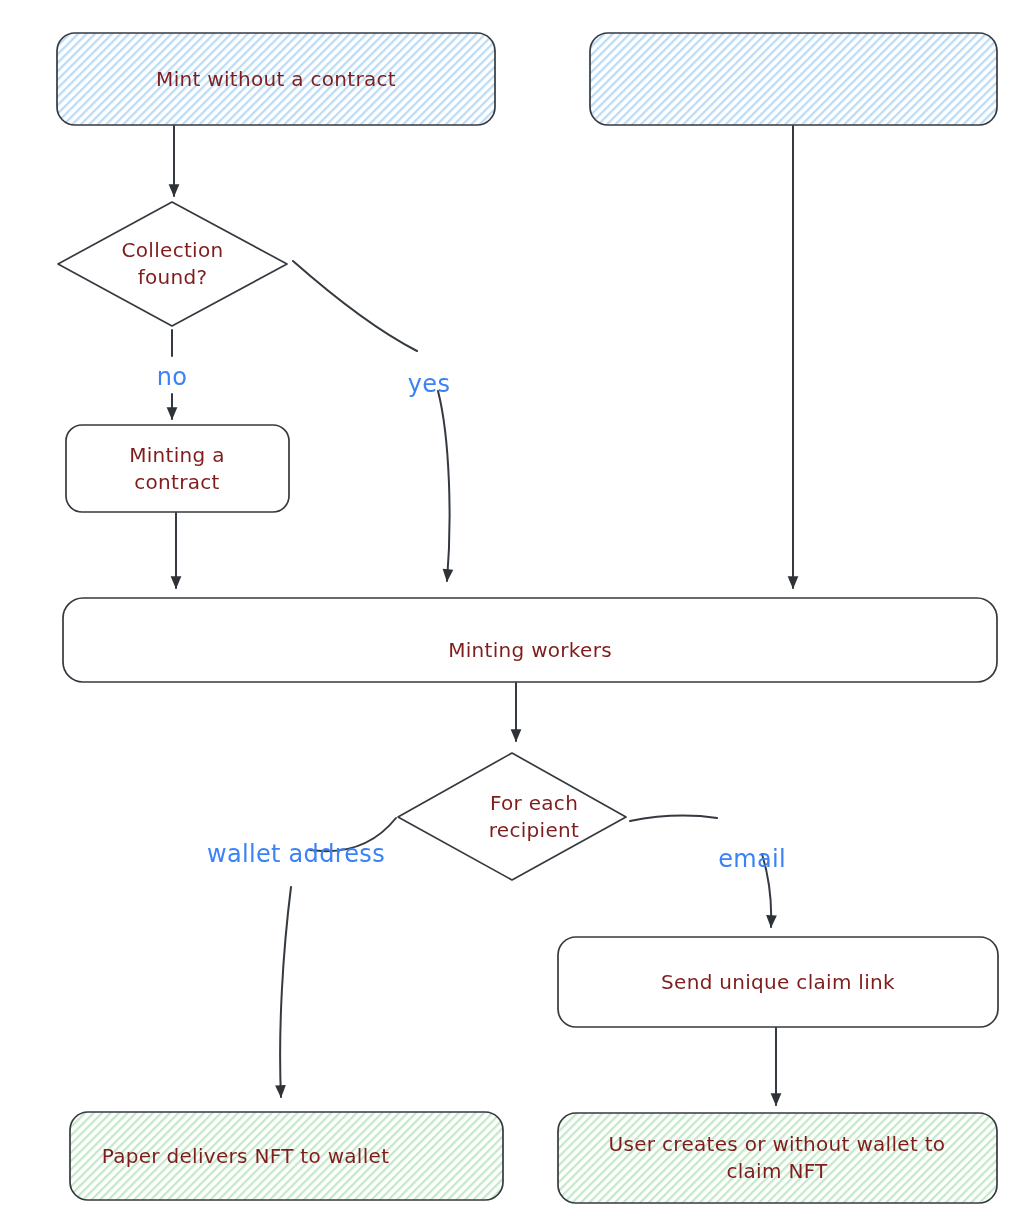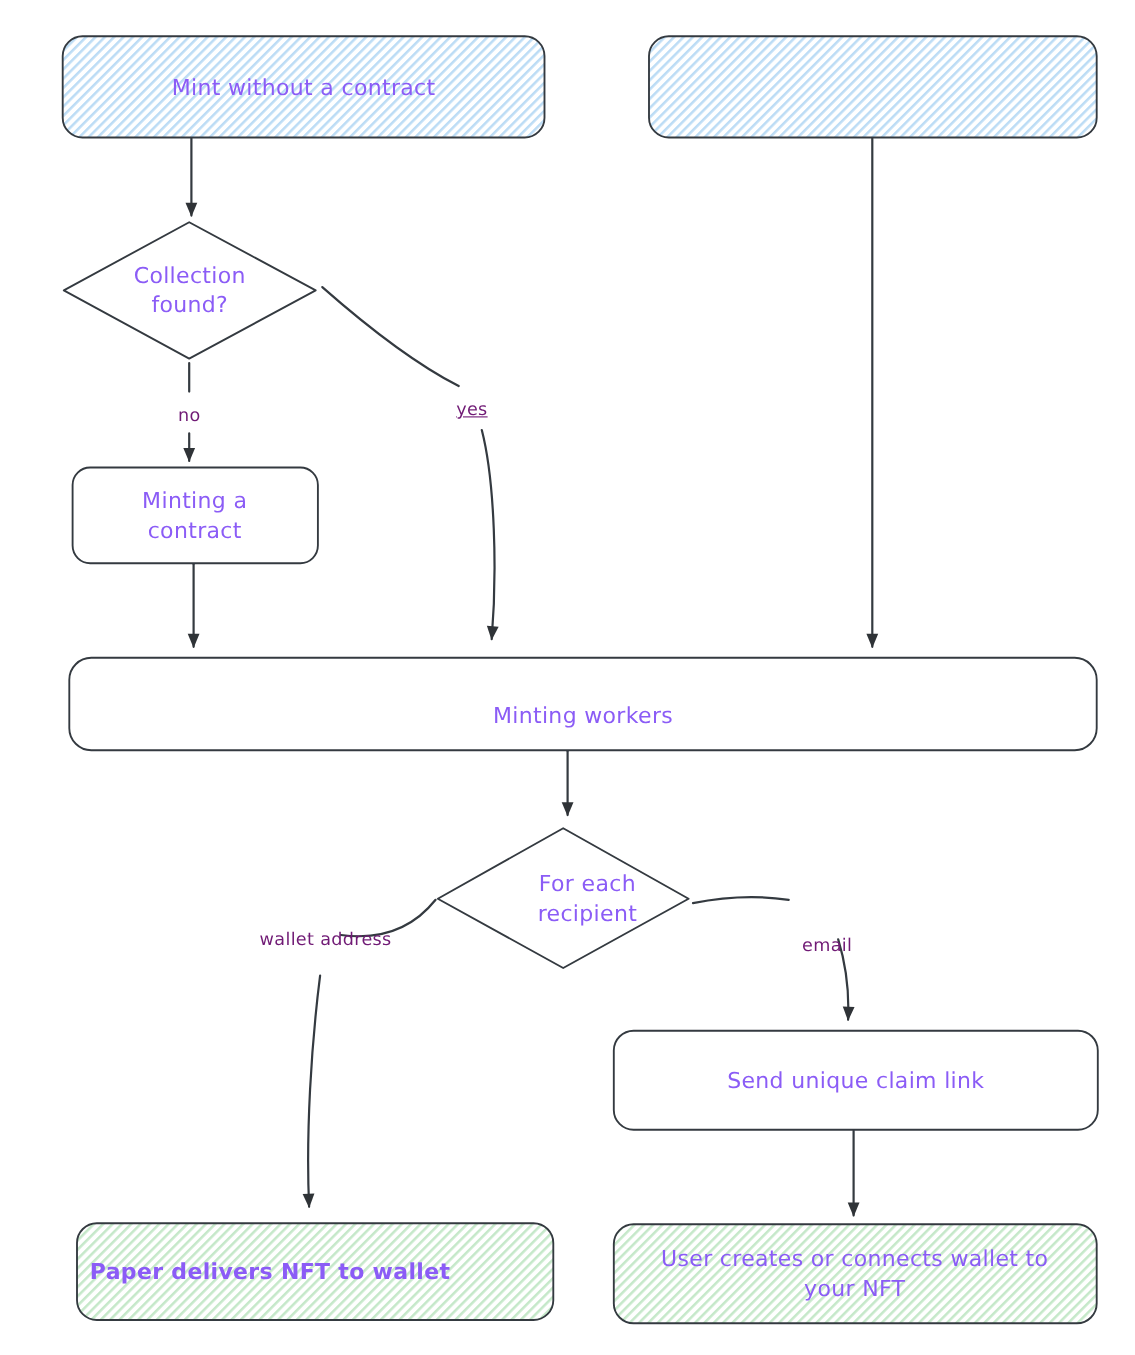--- a/index.html
+++ b/index.html
@@ -8,44 +8,44 @@
     width:1032px;height:1232px;
     background:#ffffff;
     font-family:"DejaVu Sans", sans-serif;
     overflow:hidden;
   }
   .canvas svg{position:absolute;left:0;top:0;}
   .lbl{
     position:absolute;
     display:flex;align-items:center;justify-content:center;
     text-align:center;
-    color:#8b5cf6;
+    color:#7f1d1d;
     font-size:20px;line-height:1.35;letter-spacing:.3px;
   }
   .lbl .inner{display:block;}
   .edge-lbl{
     position:absolute;
     transform:translate(-50%,-50%);
-    color:#701a75;font-size:16px;letter-spacing:.3px;
+    color:#3b82f6;font-size:24px;letter-spacing:.3px;
     white-space:nowrap;
   }
   
   #lbl-mint-without{left:57px;top:33px;width:438px;height:92px;}
   #lbl-mint-with{left:590px;top:33px;width:407px;height:92px;}
   #lbl-collection{left:107px;top:220px;width:131px;height:88px;}
   #lbl-deploy{left:107px;top:425px;width:140px;height:87px;}
   #lbl-minting-workers{left:63px;top:598px;width:934px;height:104px;}
   #lbl-for-each{left:469px;top:753px;width:130px;height:127px;}
   #lbl-send-link{left:558px;top:937px;width:440px;height:90px;border-radius:24px;}
-  #lbl-paper{left:70px;top:1112px;width:351px;height:88px;font-weight:bold;}
+  #lbl-paper{left:70px;top:1112px;width:351px;height:88px;}
   #lbl-user{left:577px;top:1113px;width:400px;height:90px;}
   #lbl-user .inner{max-width:360px;}
   
   #lbl-no{left:172px;top:377px;}
-  #lbl-yes{left:429px;top:372px;text-decoration:underline;}
+  #lbl-yes{left:429px;top:384px;}
   #lbl-wallet{left:296px;top:854px;}
   #lbl-email{left:752px;top:839px;margin-top:20px;}
 </style>
 </head>
 <body>
 
 <div class="canvas">
 
   <svg width="1032" height="1232" viewBox="0 0 1032 1232">
     <defs>
@@ -104,21 +104,21 @@
   <div class="lbl" id="lbl-for-each">
     <span class="inner">For each recipient</span>
   </div>
   <div class="lbl" id="lbl-send-link">
     <span class="inner">Send unique claim link</span>
   </div>
   <div class="lbl" id="lbl-paper">
     <span class="inner">Paper delivers NFT to wallet</span>
   </div>
   <div class="lbl" id="lbl-user">
-    <span class="inner">User creates or connects wallet to your NFT</span>
+    <span class="inner">User creates or without wallet to claim NFT</span>
   </div>
 
   <div class="edge-lbl" id="lbl-no">no</div>
   <div class="edge-lbl" id="lbl-yes">yes</div>
   <div class="edge-lbl" id="lbl-wallet">wallet address</div>
   <div class="edge-lbl" id="lbl-email">email</div>
 
 </div>
 
 </body></html>

